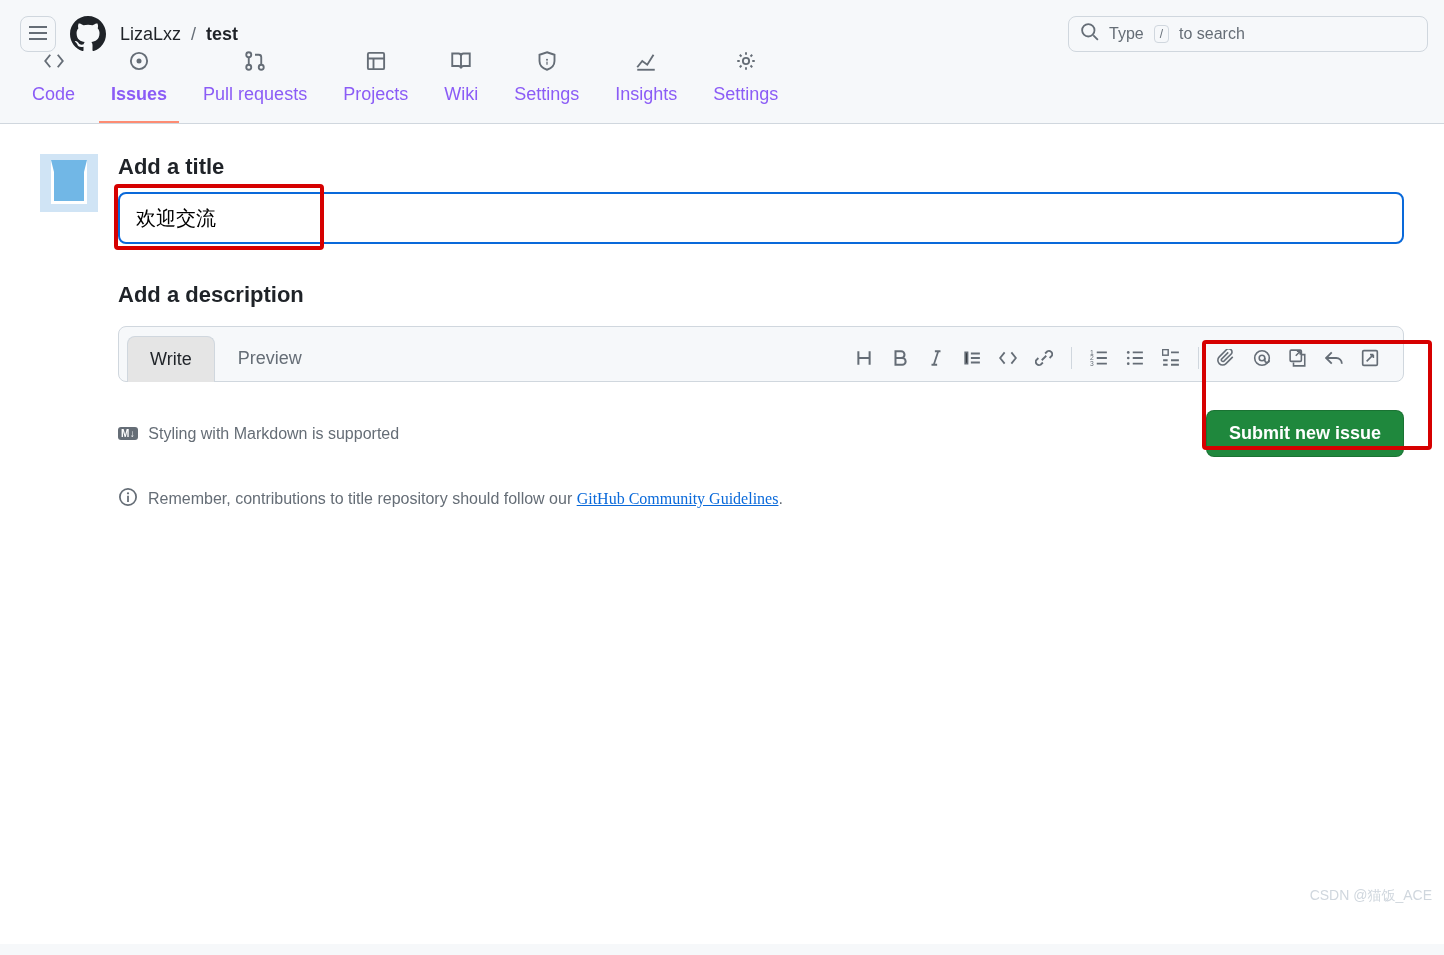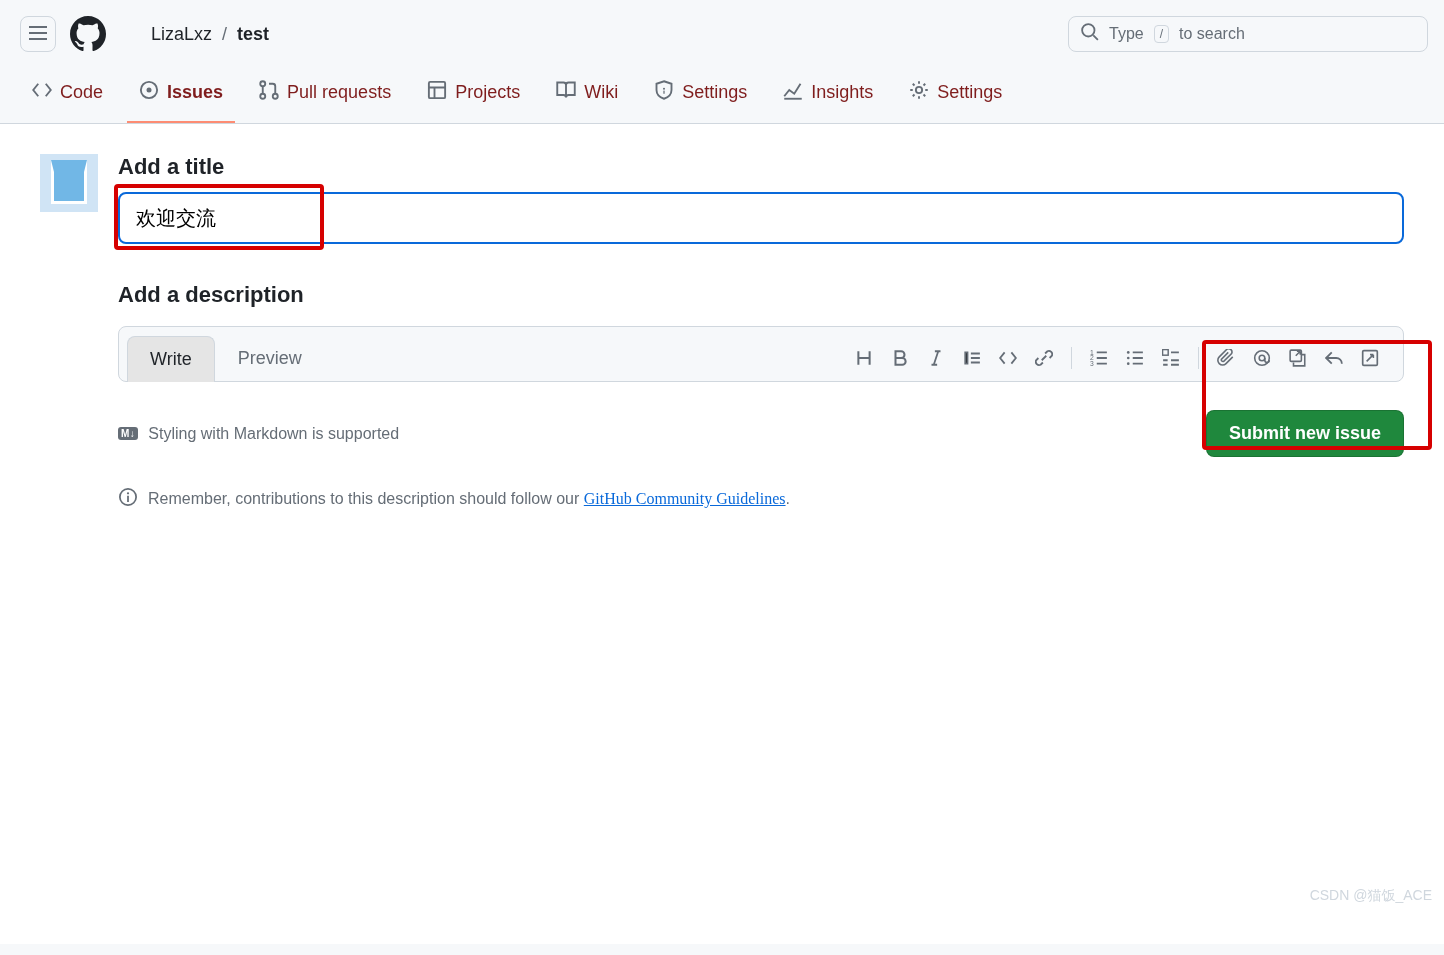--- a/index.html
+++ b/index.html
@@ -1,27 +1,27 @@
 <!DOCTYPE html>
 <html><head>
 <meta charset="utf-8">
 <style>
   * { box-sizing: border-box; margin: 0; padding: 0; }
   body { font-family: -apple-system, BlinkMacSystemFont, "Segoe UI", Helvetica, Arial, sans-serif; font-size: 14px; color: #1f2328; background:#f6f8fa; }
   .header { display:flex; align-items:center; padding:16px 16px 16px 20px; gap:14px; background:#f6f8fa; }
   .hamburger-btn { width:36px; height:36px; border:1px solid #d0d7de; border-radius:8px; background:#f6f8fa; display:flex; align-items:center; justify-content:center; }
   .logo-icon svg { display:block; }
-  .breadcrumb { font-size:18px; color:#1f2328; display:flex; align-items:center; gap:10px;margin-left:31px; }
+  .breadcrumb { font-size:18px; color:#1f2328; display:flex; align-items:center; gap:10px; }
   .breadcrumb .sep { color:#656d76; }
   .breadcrumb .repo { font-weight:700; }
   .spacer { flex:1; }
   .search-box { display:flex; align-items:center; gap:10px; width:360px; height:36px; border:1px solid #d0d7de; border-radius:8px; padding:0 12px; color:#656d76; font-size:16px; background:#f6f8fa; }
   .search-box .slash { border:1px solid #d0d7de; border-radius:4px; font-size:12px; padding:0 5px; height:18px; display:flex; align-items:center; }
   .repo-nav { display:flex; gap:12px; padding:0 20px; border-bottom:1px solid #d0d7de; background:#f6f8fa; height:56px; align-items:flex-end; }
-  .repo-nav-item { display:flex; align-items:center; gap:8px; padding:10px 12px 16px; color:#7f1d1d; font-size:18px; border-bottom:2px solid transparent; cursor:pointer; }
+  .repo-nav-item { display:flex; align-items:center; gap:8px; padding:10px 12px 16px; color:#8b5cf6; font-size:18px; border-bottom:2px solid transparent; cursor:pointer;flex-direction:column; }
   .repo-nav-item.active { border-bottom-color:#fd8c73; font-weight:600; }
   .repo-nav-item svg { color:#656d76; }
   .container { background:#ffffff; padding:30px 40px 40px 40px; display:flex; gap:20px; min-height:820px; }
   .avatar { width:58px; height:58px; background:#d0e4f5; display:flex; align-items:flex-start; justify-content:center; padding-top:6px; flex-shrink:0; border-radius:0; }
   .avatar-inner { width:36px; height:44px; background:#71b7e6; border:3px solid #fff; border-top:12px solid #71b7e6; }
   .form-area { flex:1; }
   .label-h { font-size:22px; font-weight:600; margin-bottom:12px; }
   .title-wrap { position:relative; margin-bottom:38px; }
   .title-input { width:100%; height:52px; border:2px solid #0969da; border-radius:8px; padding:0 16px; font-size:20px; outline:none; }
   .red-box-title { position:absolute; left:-4px; top:-8px; width:210px; height:66px; border:4px solid #d60000; border-radius:4px; pointer-events:none; }
@@ -252,19 +252,19 @@
       <div class="red-box-submit"></div>
     </div>
 
     <div class="guidelines-row">
       <span><svg width="20" height="20" viewBox="0 0 16 16">
             <circle cx="8" cy="8" r="6.5" fill="none" stroke="#656d76" stroke-width="1.4"></circle>
             <circle cx="8" cy="5" r="0.9" fill="#656d76"></circle>
             <rect x="7.3" y="7" width="1.4" height="5" fill="#656d76"></rect>
           </svg></span>
       <span>
-        <span>Remember, contributions to this description should follow our </span><a href="#">GitHub Community Guidelines</a><span>.</span>
+        <span>Remember, contributions to title repository should follow our </span><a href="#">GitHub Community Guidelines</a><span>.</span>
       </span>
     </div>
   </div>
 </div>
 
 <div class="watermark">CSDN @猫饭_ACE</div>
 
 </body></html>

